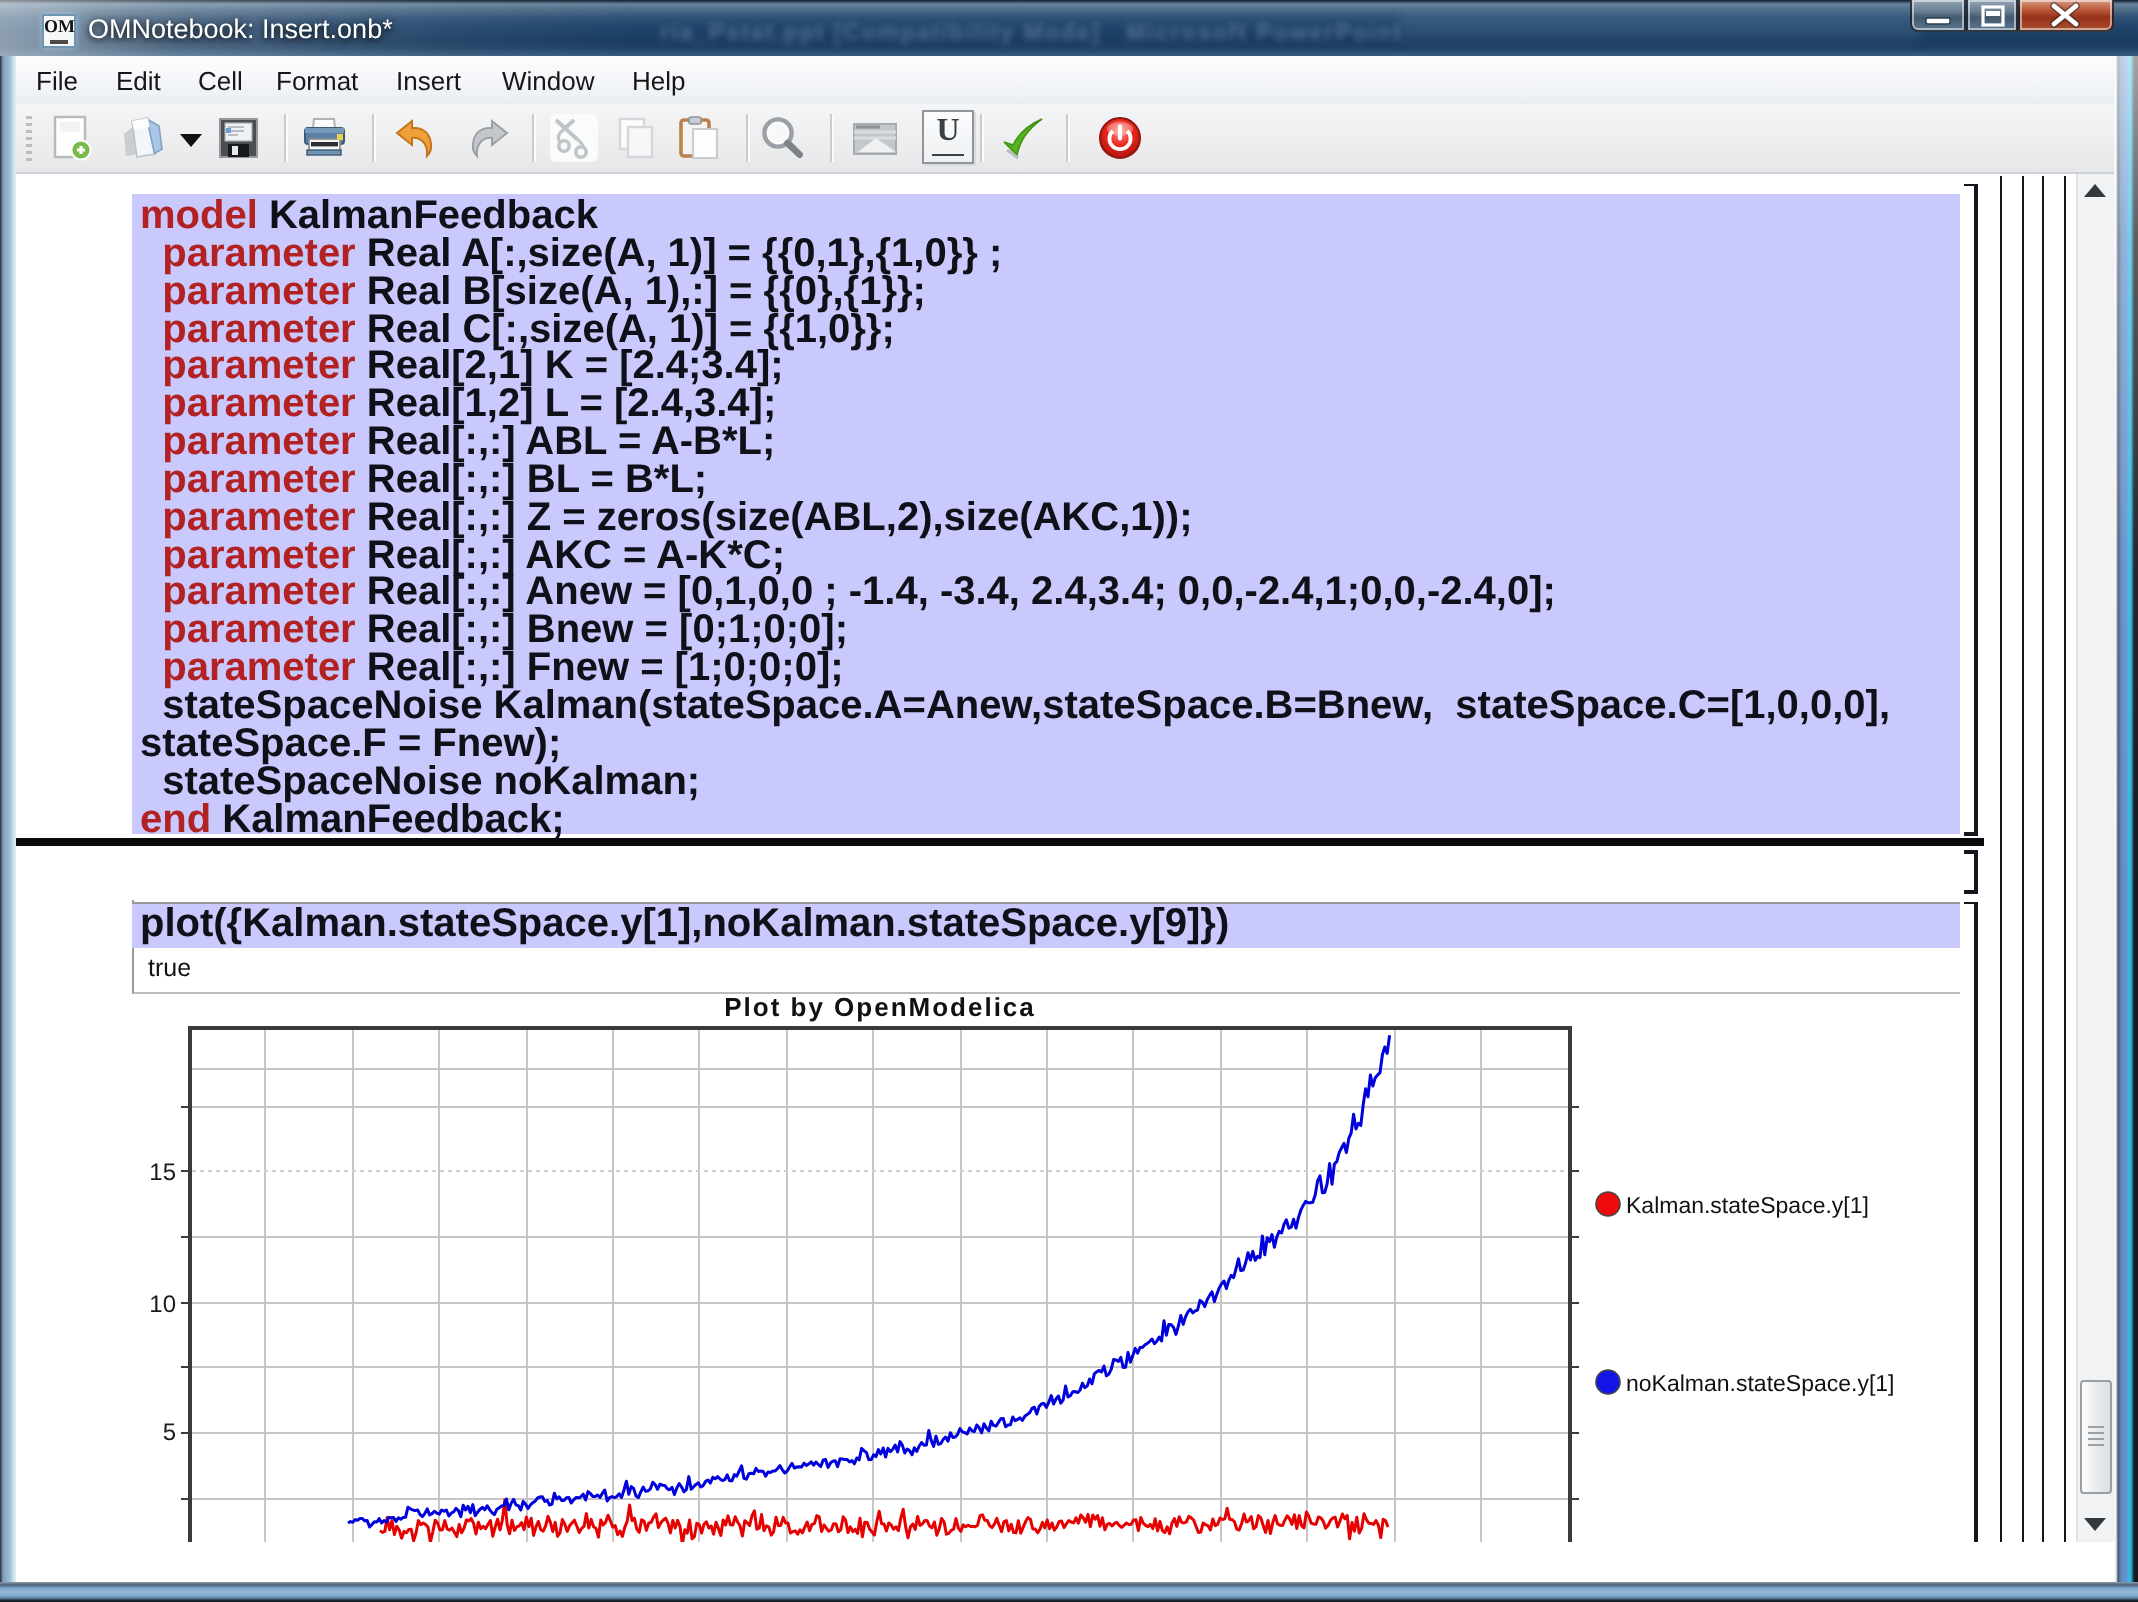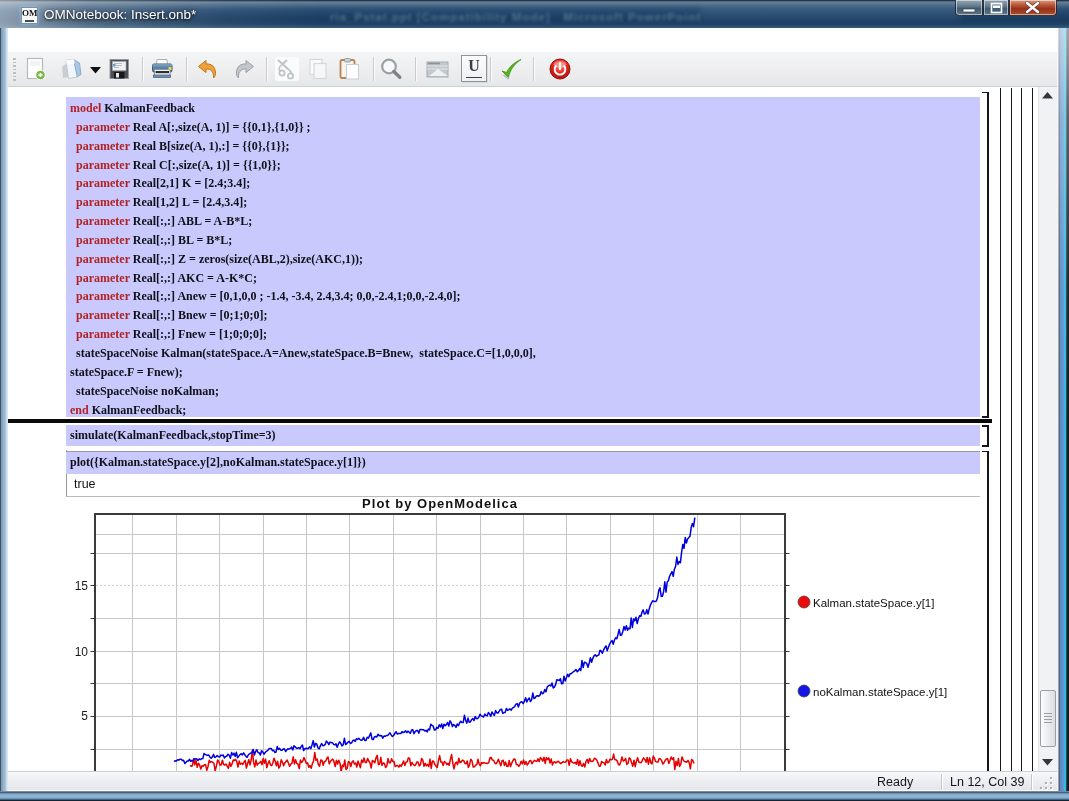--- a/index.html
+++ b/index.html
@@ -49,21 +49,21 @@
 #frameR { z-index:20; left:1057px; top:28px; width:12px; height:763px;
   background:
    linear-gradient(180deg, rgba(255,255,255,0.6) 0px, rgba(255,255,255,0.3) 90px, rgba(255,255,255,0.05) 260px, rgba(255,255,255,0) 420px),
    linear-gradient(90deg,#f4f7fa 0px,#eef1f4 1px,#4a5763 2px,#5e88c4 3.5px,#6292cc 5.5px,#5f97d4 6.5px,#35bce2 7.5px,#2fb4dc 8.5px,#1a1d24 10px,#15181e 12px); }
 #frameB { z-index:21; left:0; top:791px; width:1069px; height:10px;
   background:linear-gradient(180deg,#8b9dab 0px,#4d6075 1.5px,#7fa6cb 3px,#93b8d7 5px,#88b0d3 6.5px,#5e87ab 8px,#1d2b38 9.2px,#0b141d 10px); }
 
 
 #content { left:8px; top:87px; width:1050px; height:684px; background:#fff; overflow:hidden; }
 .cell { position:absolute; left:58px; width:914px; background:#c9c9fe; }
-.mono { font-family:Liberation Serif, serif; font-weight:bold; font-size:12px; white-space:pre; color:#101018; }
+.mono { font-family:Liberation Sans, sans-serif; font-weight:bold; font-size:20px; white-space:pre; color:#101018; }
 .kw { color:#b22222; }
 #cell1 { top:10px; height:320px; }
 #cell1 .mono { position:absolute; left:4px; top:2px; line-height:18.85px; }
 #divider { position:absolute; left:0px; top:332px; width:984px; height:4px; background:#0a0a0a; }
 #cell2 { top:338px; height:21px; }
 #cell3 { top:364px; height:23px; border-top:1px solid #999; }
 .cell .line1 { position:absolute; left:4px; top:0px; line-height:21px; }
 #trueout { position:absolute; left:58px; top:387px; width:914px; height:23px; border-left:1px solid #999; border-bottom:1px solid #bbb; }
 #trueout span { position:absolute; left:7px; top:3px; font-size:12.5px; color:#111;text-align:center; }
 #cell3wrap { position:absolute; left:58px; top:363px; width:1px; height:47px; border-left:1px solid #999; }
@@ -99,20 +99,29 @@
     <div id="btnmax" class="capbtn"><svg width="24" height="15">
           <rect x="7.5" y="3.5" width="10" height="9" fill="none" stroke="#fff" stroke-width="1.6"></rect>
           <rect x="9" y="5.5" width="7" height="2.5" fill="#fff"></rect>
         </svg></div>
     <div id="btnclose" class="capbtn"><svg width="46" height="15">
           <path d="M17 3 L28 12 M28 3 L17 12" stroke="#1e2a33" stroke-width="4" stroke-linecap="round" opacity="0.45"></path>
           <path d="M17 3 L28 12 M28 3 L17 12" stroke="#fff" stroke-width="2.4" stroke-linecap="round"></path>
         </svg></div>
   </div>
 
+  <div id="menubar" class="abs">
+    <span style="left:18px">File</span>
+    <span style="left:58px">Edit</span>
+    <span style="left:99px">Cell</span>
+    <span style="left:138px">Format</span>
+    <span style="left:198px">Insert</span>
+    <span style="left:251px">Window</span>
+    <span style="left:316px">Help</span>
+  </div>
 
   <div id="toolbar" class="abs">
     <div style="position:absolute;left:5px;top:6px;width:3px;height:23px;background:repeating-linear-gradient(180deg,#bcbec1 0,#bcbec1 1.5px,transparent 1.5px,transparent 3.5px)"></div>
     <div class="ticon" style="left:14px;top:4px;width:26px"><svg width="26" height="26" viewBox="0 0 26 26">
           <rect x="5.5" y="2.5" width="15" height="20" fill="#fefefe" stroke="#b7babd" stroke-width="1.2"></rect>
           <rect x="8" y="5" width="10" height="5" fill="#f2f3f4"></rect>
           <circle cx="18.5" cy="19" r="4.8" fill="#79ba4a" stroke="#fff" stroke-width="1"></circle>
           <path d="M16.5 19 h4 m-2 -2 v4" stroke="#fff" stroke-width="1.6"></path>
         </svg></div>
     <div class="ticon" style="left:50px;top:4px;width:26px"><svg width="26" height="26" viewBox="0 0 26 26">
@@ -222,26 +231,23 @@
   <span class="kw">parameter</span> Real[:,:] AKC = A-K*C;
   <span class="kw">parameter</span> Real[:,:] Anew = [0,1,0,0 ; -1.4, -3.4, 2.4,3.4; 0,0,-2.4,1;0,0,-2.4,0];
   <span class="kw">parameter</span> Real[:,:] Bnew = [0;1;0;0];
   <span class="kw">parameter</span> Real[:,:] Fnew = [1;0;0;0];
   stateSpaceNoise Kalman(stateSpace.A=Anew,stateSpace.B=Bnew,  stateSpace.C=[1,0,0,0],
 stateSpace.F = Fnew);
   stateSpaceNoise noKalman;
 <span class="kw">end</span> KalmanFeedback;</div>
       </div>
     <div id="divider"></div>
-    <div id="cell2" class="cell">
-        <div class="mono line1">simulate(KalmanFeedback,stopTime=3)</div>
-      </div>
     <div id="cell3wrap"></div>
     <div id="cell3" class="cell">
-        <div class="mono line1">plot({Kalman.stateSpace.y[2],noKalman.stateSpace.y[1]})</div>
+        <div class="mono line1">plot({Kalman.stateSpace.y[1],noKalman.stateSpace.y[9]})</div>
       </div>
     <div id="trueout">
         <span>true</span>
       </div>
 
     <svg class="abs" style="left:0;top:0" width="1050" height="684" viewBox="8 87 1050 684">
     <line x1="132.5" y1="515" x2="132.5" y2="771" stroke="#c6c6c6" stroke-width="1"></line>
     <line x1="176.5" y1="515" x2="176.5" y2="771" stroke="#c6c6c6" stroke-width="1"></line>
     <line x1="219.5" y1="515" x2="219.5" y2="771" stroke="#c6c6c6" stroke-width="1"></line>
     <line x1="263.5" y1="515" x2="263.5" y2="771" stroke="#c6c6c6" stroke-width="1"></line>
@@ -311,25 +317,13 @@
     <div id="sthumb"></div>
     <div class="grip" style="top:626px"></div>
     <div class="grip" style="top:629px"></div>
     <div class="grip" style="top:632px"></div>
     <div class="grip" style="top:635px"></div>
     <svg class="abs" style="left:1034px; top:672px" width="12" height="8">
         <path d="M0 0 L11 0 L5.5 6.5 Z" fill="#33383d"></path>
       </svg>
   </div>
 
-  <div id="statusbar" class="abs">
-    <span class="abs" style="left:877px; top:3px">Ready</span>
-    <div class="sep" style="left:941px"></div>
-    <span class="abs" style="left:950px; top:3px">Ln 12, Col 39</span>
-    <div class="sep" style="left:1031px"></div>
-    <div class="abs" style="left:1050px;top:5px;width:2px;height:2px;background:#aab0b6;box-shadow:1px 1px 0 #fff"></div>
-    <div class="abs" style="left:1050px;top:10px;width:2px;height:2px;background:#aab0b6;box-shadow:1px 1px 0 #fff"></div>
-    <div class="abs" style="left:1050px;top:15px;width:2px;height:2px;background:#aab0b6;box-shadow:1px 1px 0 #fff"></div>
-    <div class="abs" style="left:1045px;top:10px;width:2px;height:2px;background:#aab0b6;box-shadow:1px 1px 0 #fff"></div>
-    <div class="abs" style="left:1045px;top:15px;width:2px;height:2px;background:#aab0b6;box-shadow:1px 1px 0 #fff"></div>
-    <div class="abs" style="left:1040px;top:15px;width:2px;height:2px;background:#aab0b6;box-shadow:1px 1px 0 #fff"></div>
-  </div>
 </div>
 
 </body></html>

